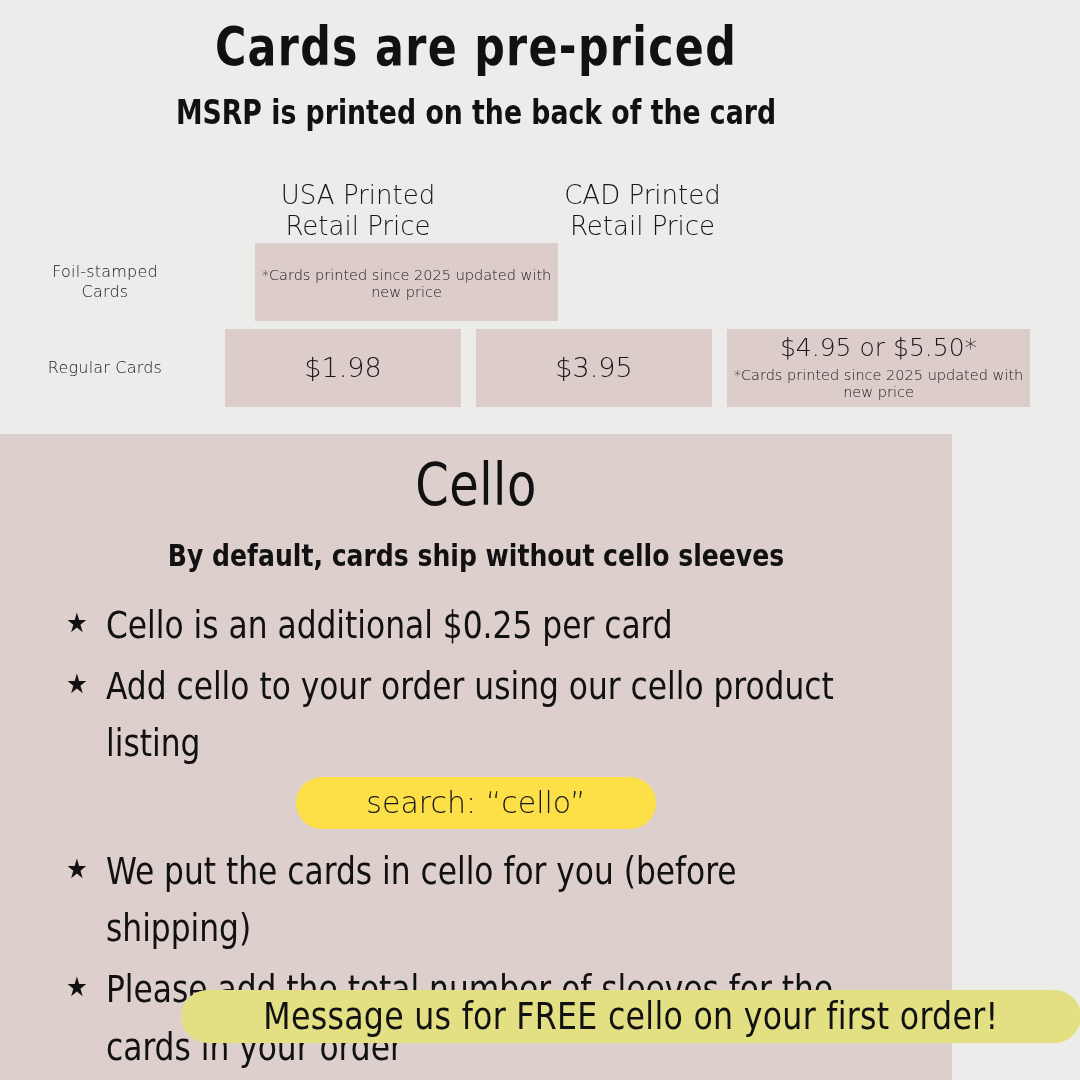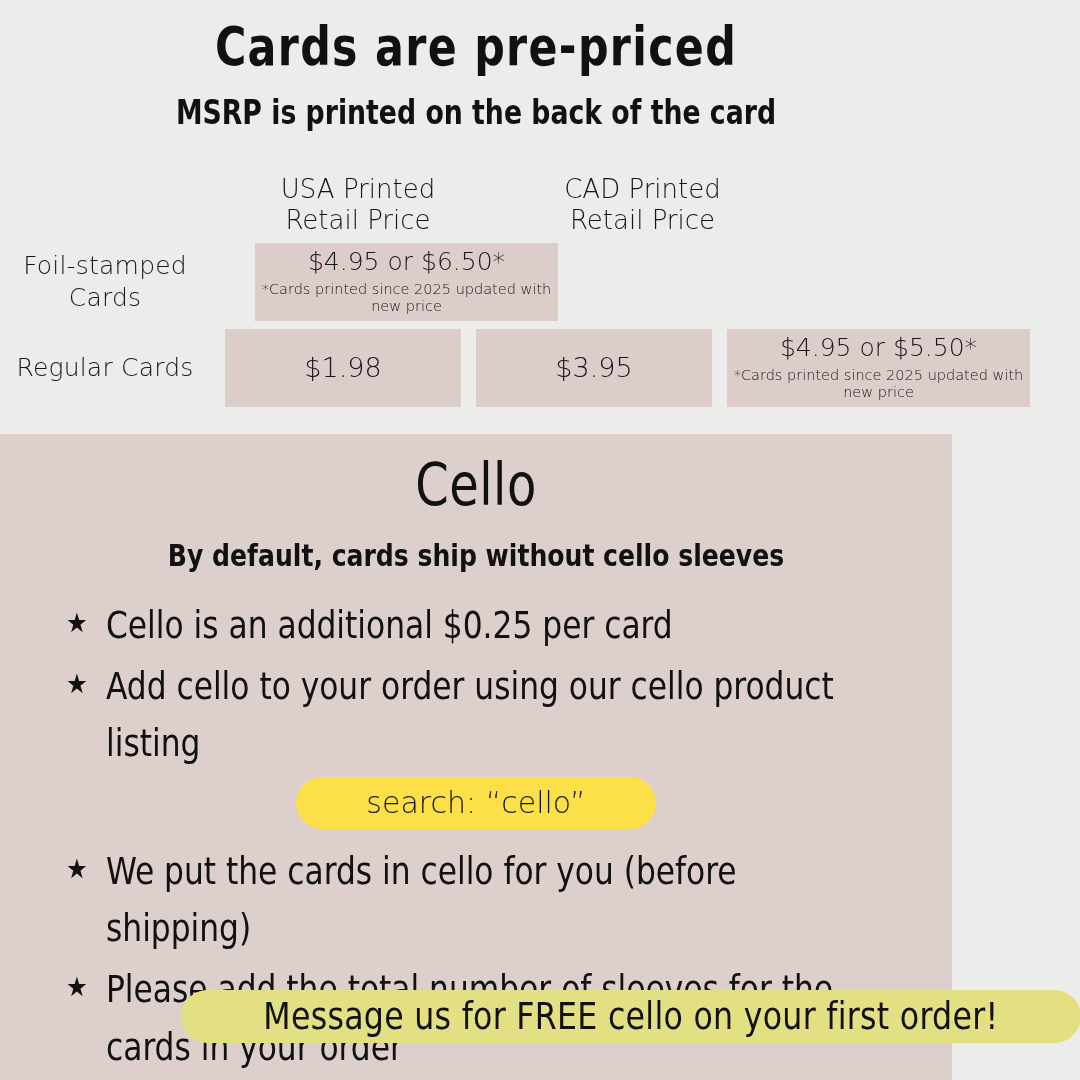--- a/index.html
+++ b/index.html
@@ -69,39 +69,39 @@
     height: 78px;
   }
   .pt-labelcol {
     width: 210px;
     flex: 0 0 210px;
     display: flex;
     align-items: center;
     justify-content: center;
     text-align: center;
     color: #17161a;
-    font-size: 25px;
+    font-size: 16px;
     line-height: 1.28;
     letter-spacing: 0.2px;
     font-family: "DejaVu Sans", sans-serif;
     font-weight: 300;
   }
   .pt-gap { flex: 0 0 15px; }
 
   .pt-colhead {
     display: flex;
     align-items: flex-end;
     justify-content: center;
     text-align: center;
     color: #17161a;
     font-size: 26px;
     line-height: 1.22;
     font-family: "DejaVu Sans", sans-serif;
     font-weight: 300;
-    padding-bottom: 6px;
+    padding-bottom: 0;
   }
   .pt-cell {
     background: #ddcdca;
     display: flex;
     flex-direction: column;
     align-items: center;
     justify-content: center;
     text-align: center;
     color: #17161a;
     font-family: "DejaVu Sans", sans-serif;
@@ -265,21 +265,20 @@
         <div class="pt-labelcol">
           <span>
             <span>Foil-stamped</span><br>
             <span>Cards</span>
           </span>
         </div>
         <div class="pt-gap"></div>
         <div class="pt-gap"></div>
         <div class="pt-gap"></div>
         <div class="pt-cell c-cad">
-          <span class="pt-price-lg">$4.95 or $6.50*</span>
           <span class="pt-note">*Cards printed since 2025 updated with new price</span>
         </div>
       </div>
 
       <div class="row-spacer"></div>
 
       <div class="pt-row">
         <div class="pt-labelcol">
           <span>Regular Cards</span>
         </div>

